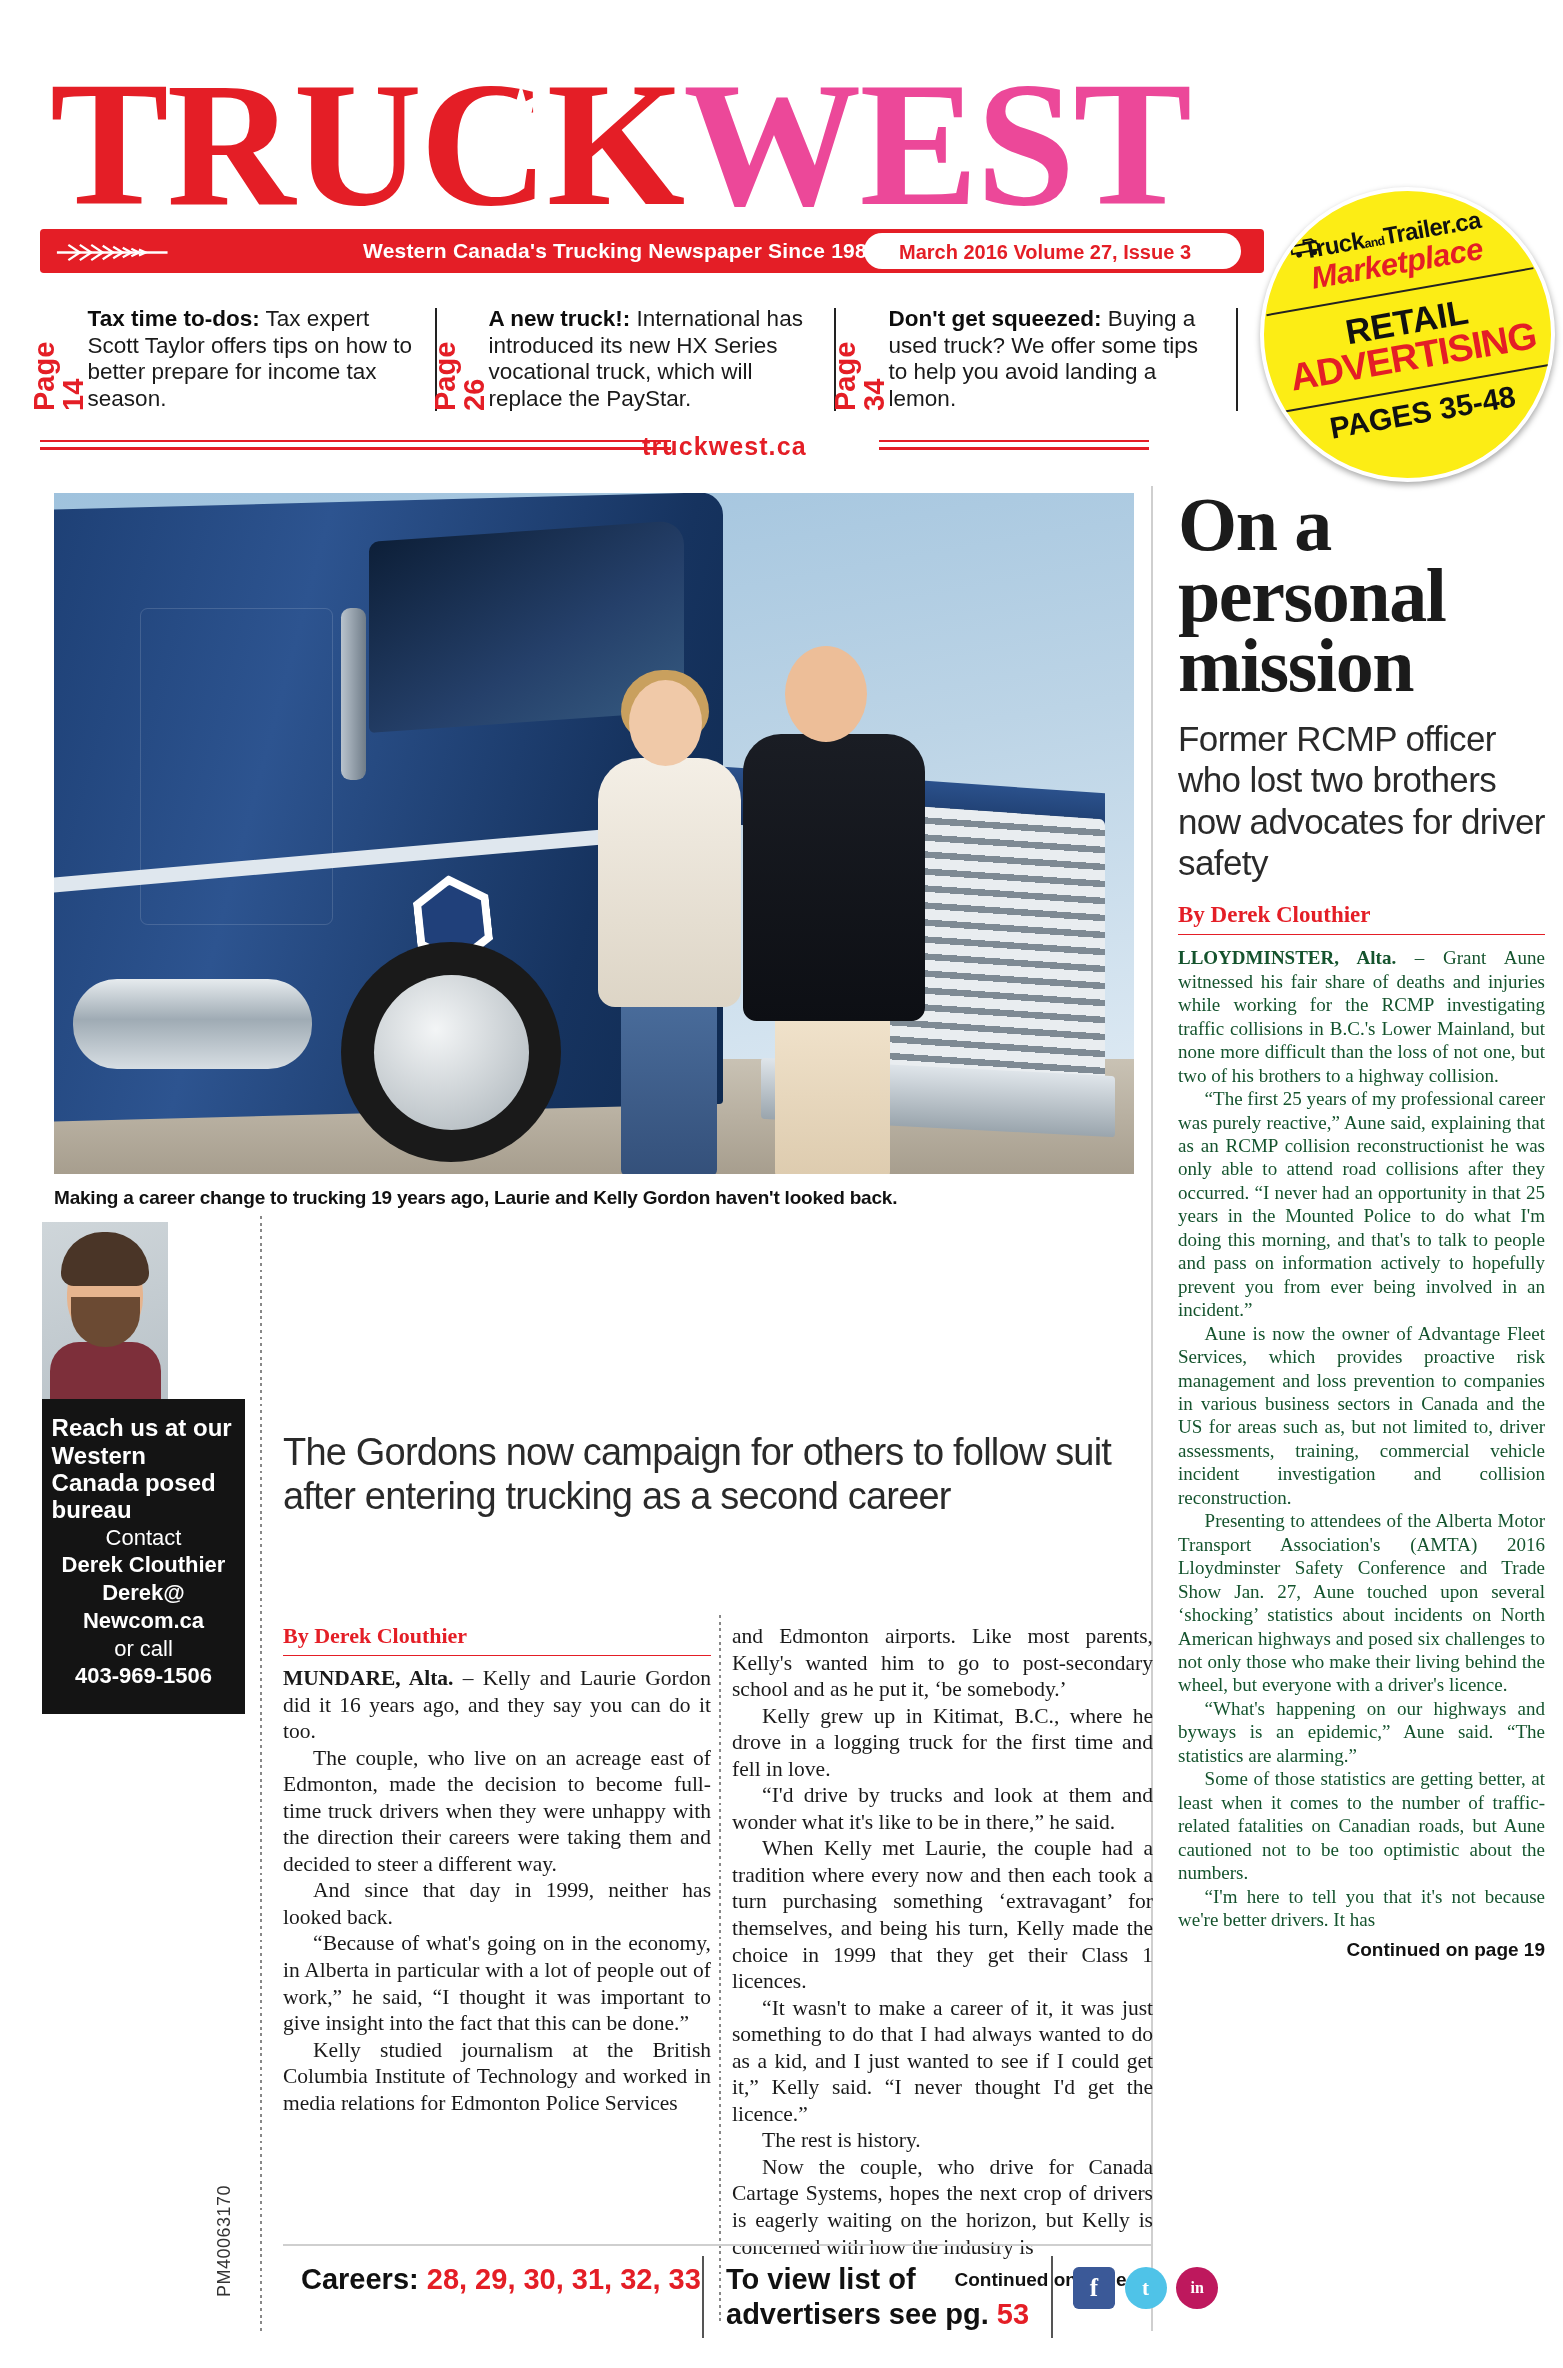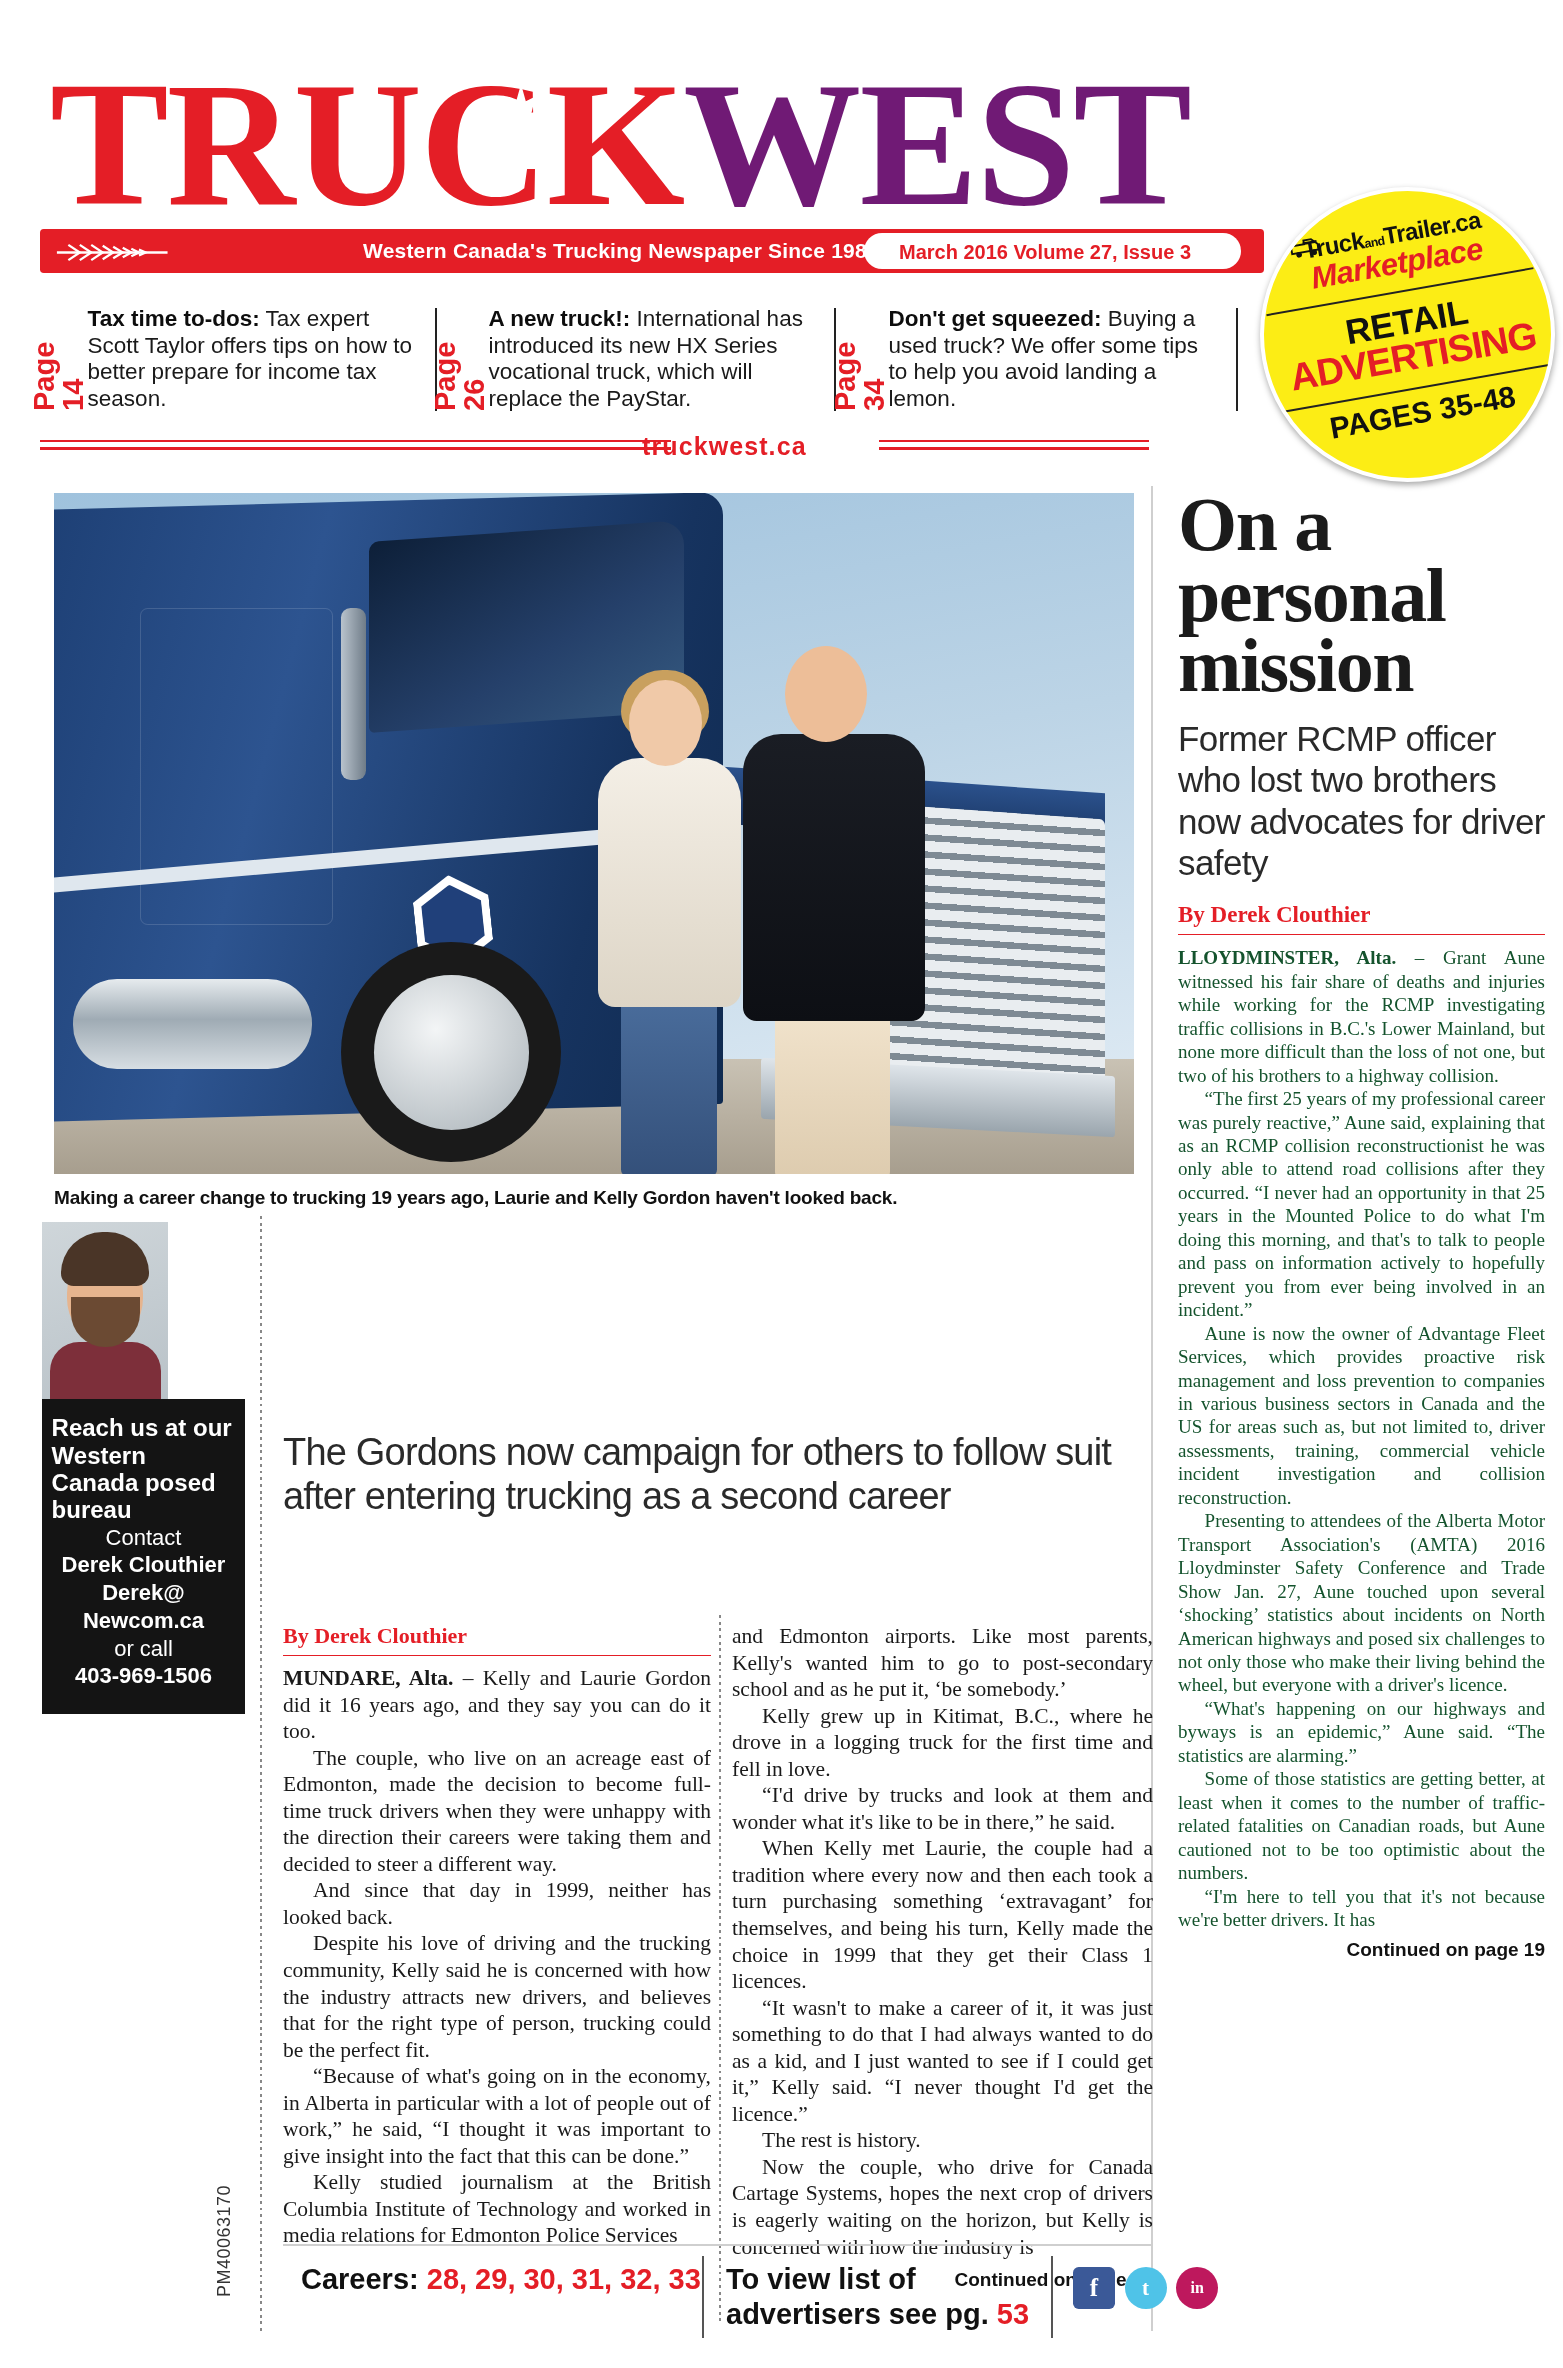--- a/index.html
+++ b/index.html
@@ -13,21 +13,21 @@
   }
   .page{position:relative;width:1564px;height:2369px;}
 
   
   .masthead{position:absolute;left:0;top:0;width:1564px;height:287px;}
   .logo-wrap{position:absolute;left:50px;top:55px;width:1491px;height:172px;
     font-family:"Liberation Serif", serif;font-weight:700;letter-spacing:-3.8px;
     white-space:nowrap;line-height:1;}
   .logo-truck{font-size:178px;color:#e41e26;font-family:"Liberation Serif",serif;
     font-weight:700;letter-spacing:-1.9px;}
-  .logo-west{font-size:178px;color:#701a75;font-family:"Liberation Serif",serif;
+  .logo-west{font-size:178px;color:#ec4899;font-family:"Liberation Serif",serif;
     font-weight:700;letter-spacing:-1.9px;}
   .maple{position:absolute;left:497px;top:82px;width:48px;height:71px;}
 
   .strapbar{position:absolute;left:40px;top:229px;width:1224px;height:44px;
     background:#e41e26;border-radius:3.8px;}
   .strap-wheat{position:absolute;left:55px;top:241px;width:124px;height:23px;}
   .strap-text{position:absolute;left:363px;top:239px;color:#fff;font-size:21px;
     font-weight:700;letter-spacing:0.2px;}
   .issue-pill{position:absolute;left:864px;top:233px;width:377px;height:36px;
     background:#ffffff;border-radius:19px;}
@@ -363,21 +363,20 @@
   <div class="vdots"></div>
 
   <div class="mdeck">The Gordons now campaign for others to follow suit after entering trucking as a second career</div>
 
   <div class="mbyline">By Derek Clouthier</div>
   <div class="vdots2"></div>
   <div class="mcol1">
     <p class="first"><b>MUNDARE, Alta.</b><span> – Kelly and Laurie Gordon did it 16 years ago, and they say you can do it too.</span></p>
     <p>The couple, who live on an acreage east of Edmonton, made the decision to become full-time truck drivers when they were unhappy with the direction their careers were taking them and decided to steer a different way.</p>
     <p>And since that day in 1999, neither has looked back.</p>
-    <p>Despite his love of driving and the trucking community, Kelly said he is concerned with how the industry attracts new drivers, and believes that for the right type of person, trucking could be the perfect fit.</p>
     <p>“Because of what's going on in the economy, in Alberta in particular with a lot of people out of work,” he said, “I thought it was important to give insight into the fact that this can be done.”</p>
     <p>Kelly studied journalism at the British Columbia Institute of Technology and worked in media relations for Edmonton Police Services</p>
   </div>
   <div class="mcol2">
     <p class="first">and Edmonton airports. Like most parents, Kelly's wanted him to go to post-secondary school and as he put it, ‘be somebody.’</p>
     <p>Kelly grew up in Kitimat, B.C., where he drove in a logging truck for the first time and fell in love.</p>
     <p>“I'd drive by trucks and look at them and wonder what it's like to be in there,” he said.</p>
     <p>When Kelly met Laurie, the couple had a tradition where every now and then each took a turn purchasing something ‘extravagant’ for themselves, and being his turn, Kelly made the choice in 1999 that they get their Class 1 licences.</p>
     <p>“It wasn't to make a career of it, it was just something to do that I had always wanted to do as a kid, and I just wanted to see if I could get it,” Kelly said. “I never thought I'd get the licence.”</p>
     <p>The rest is history.</p>

